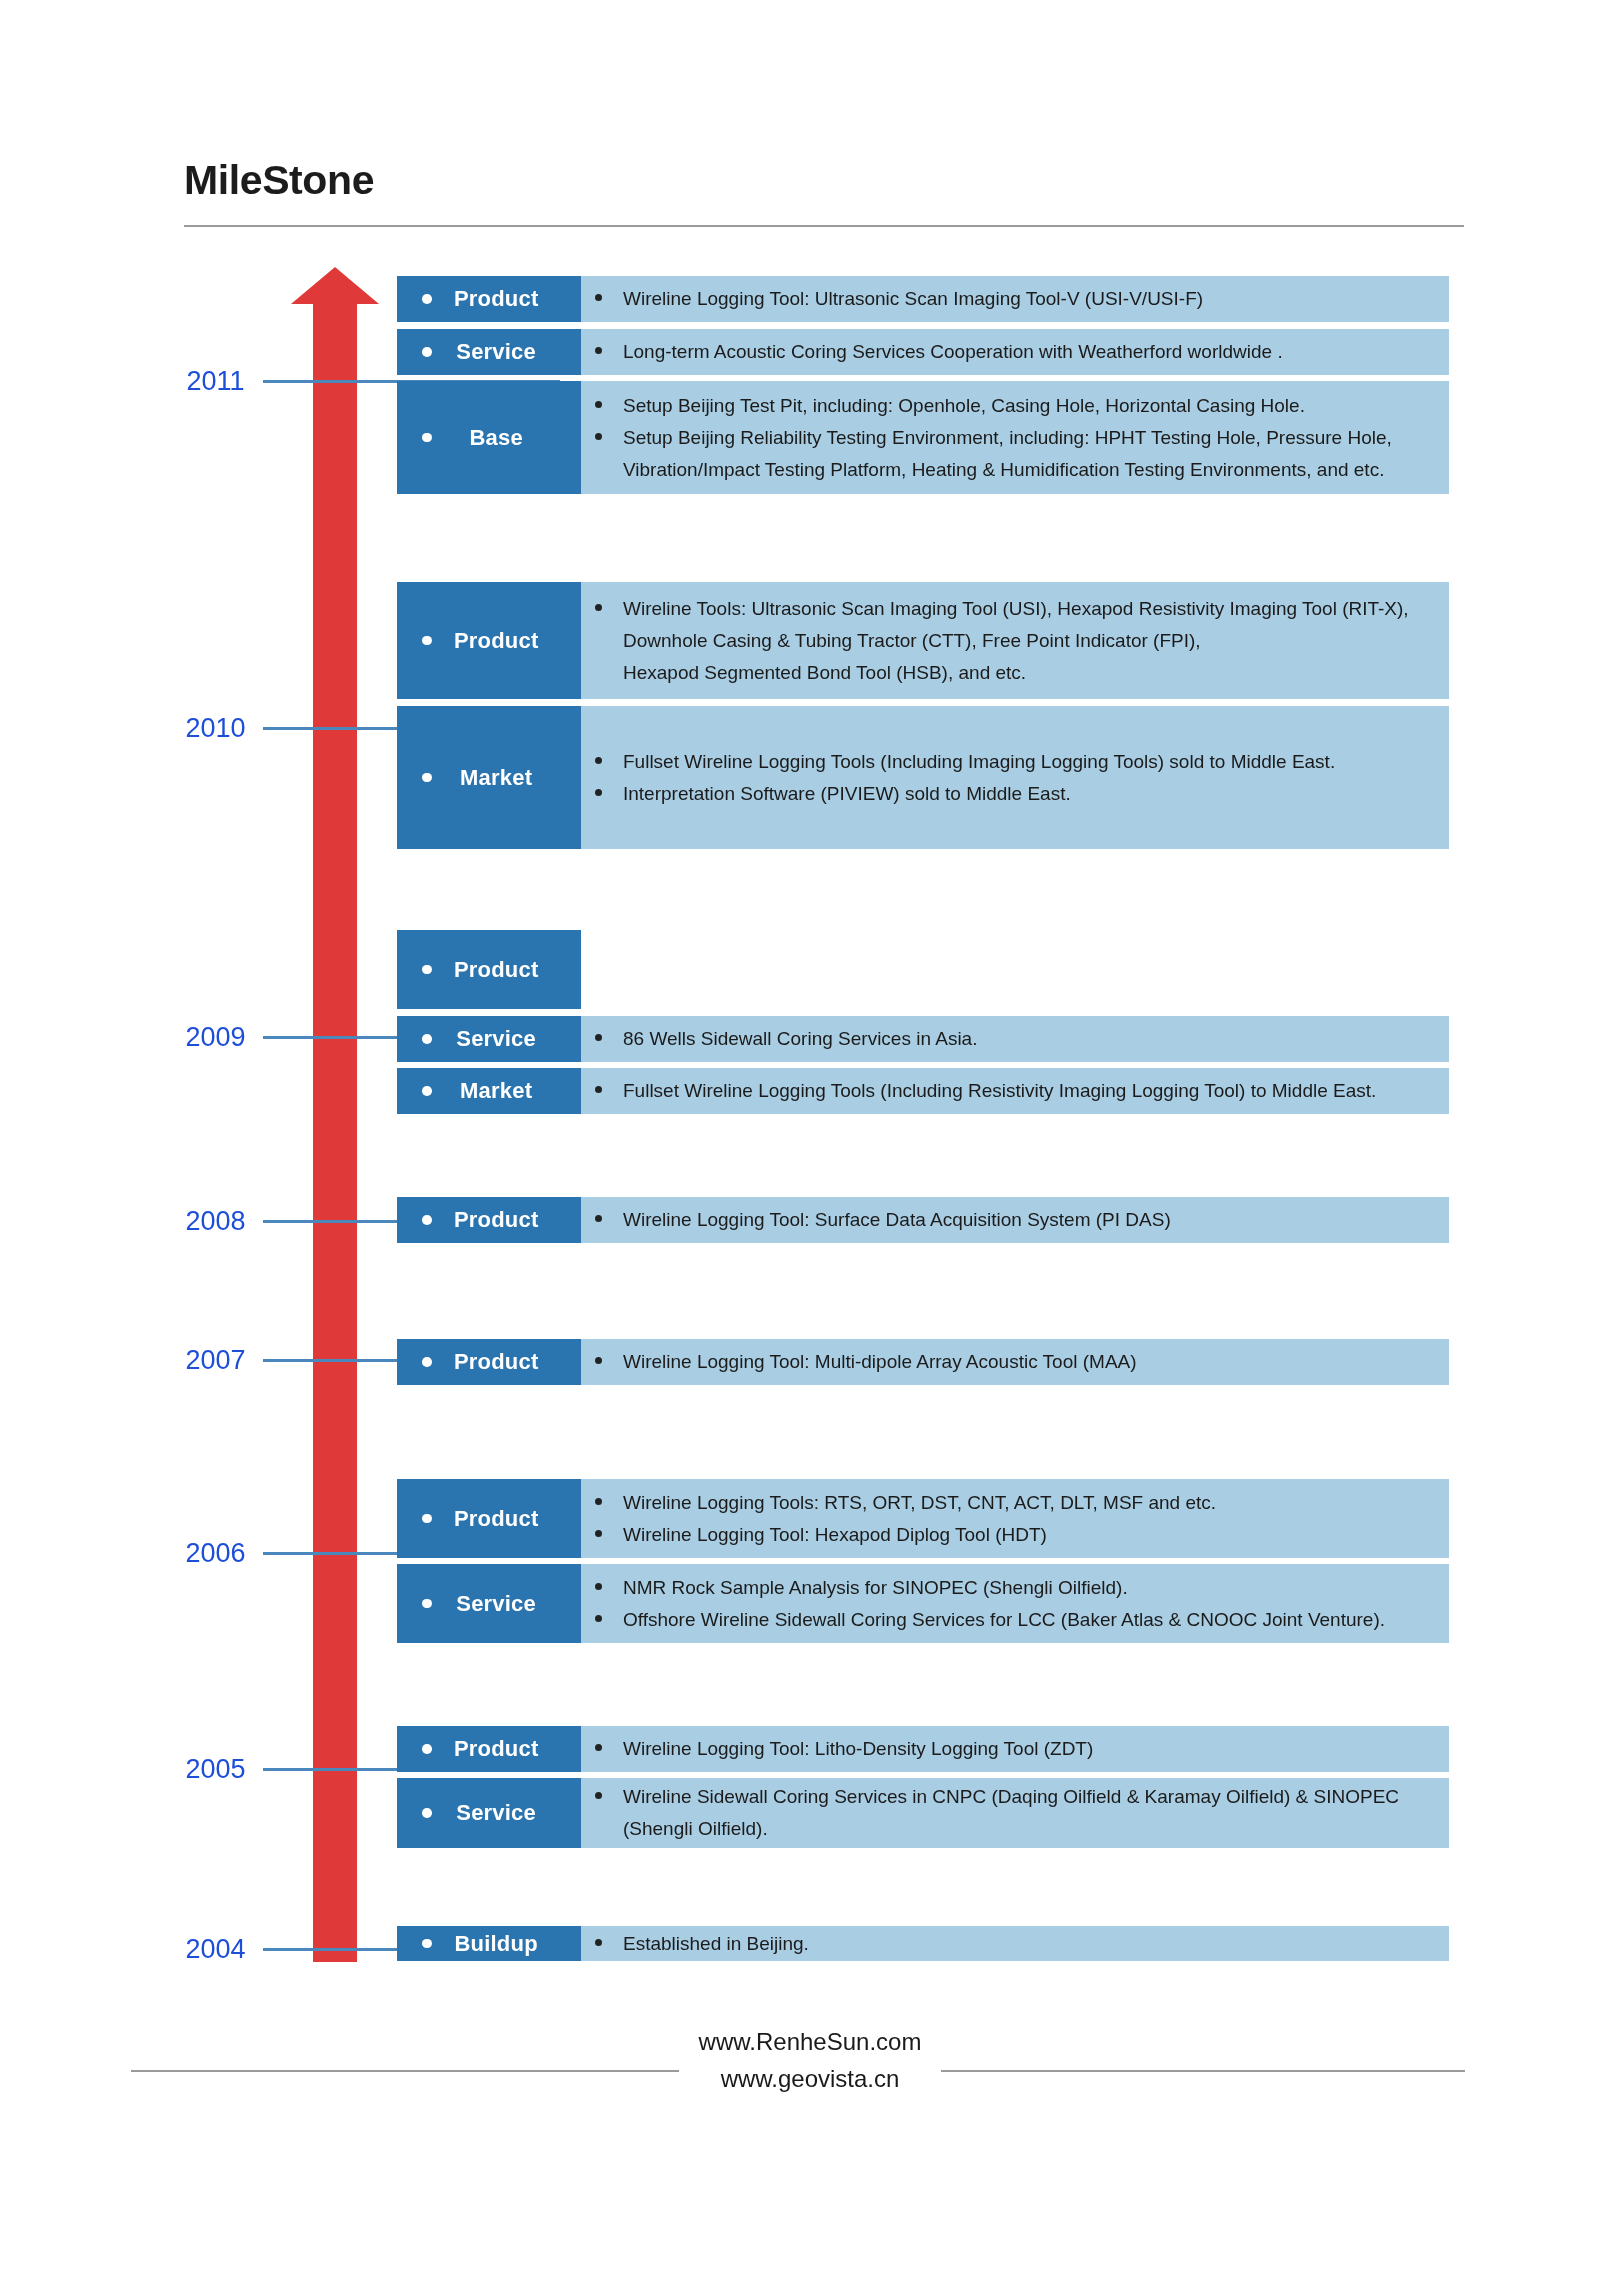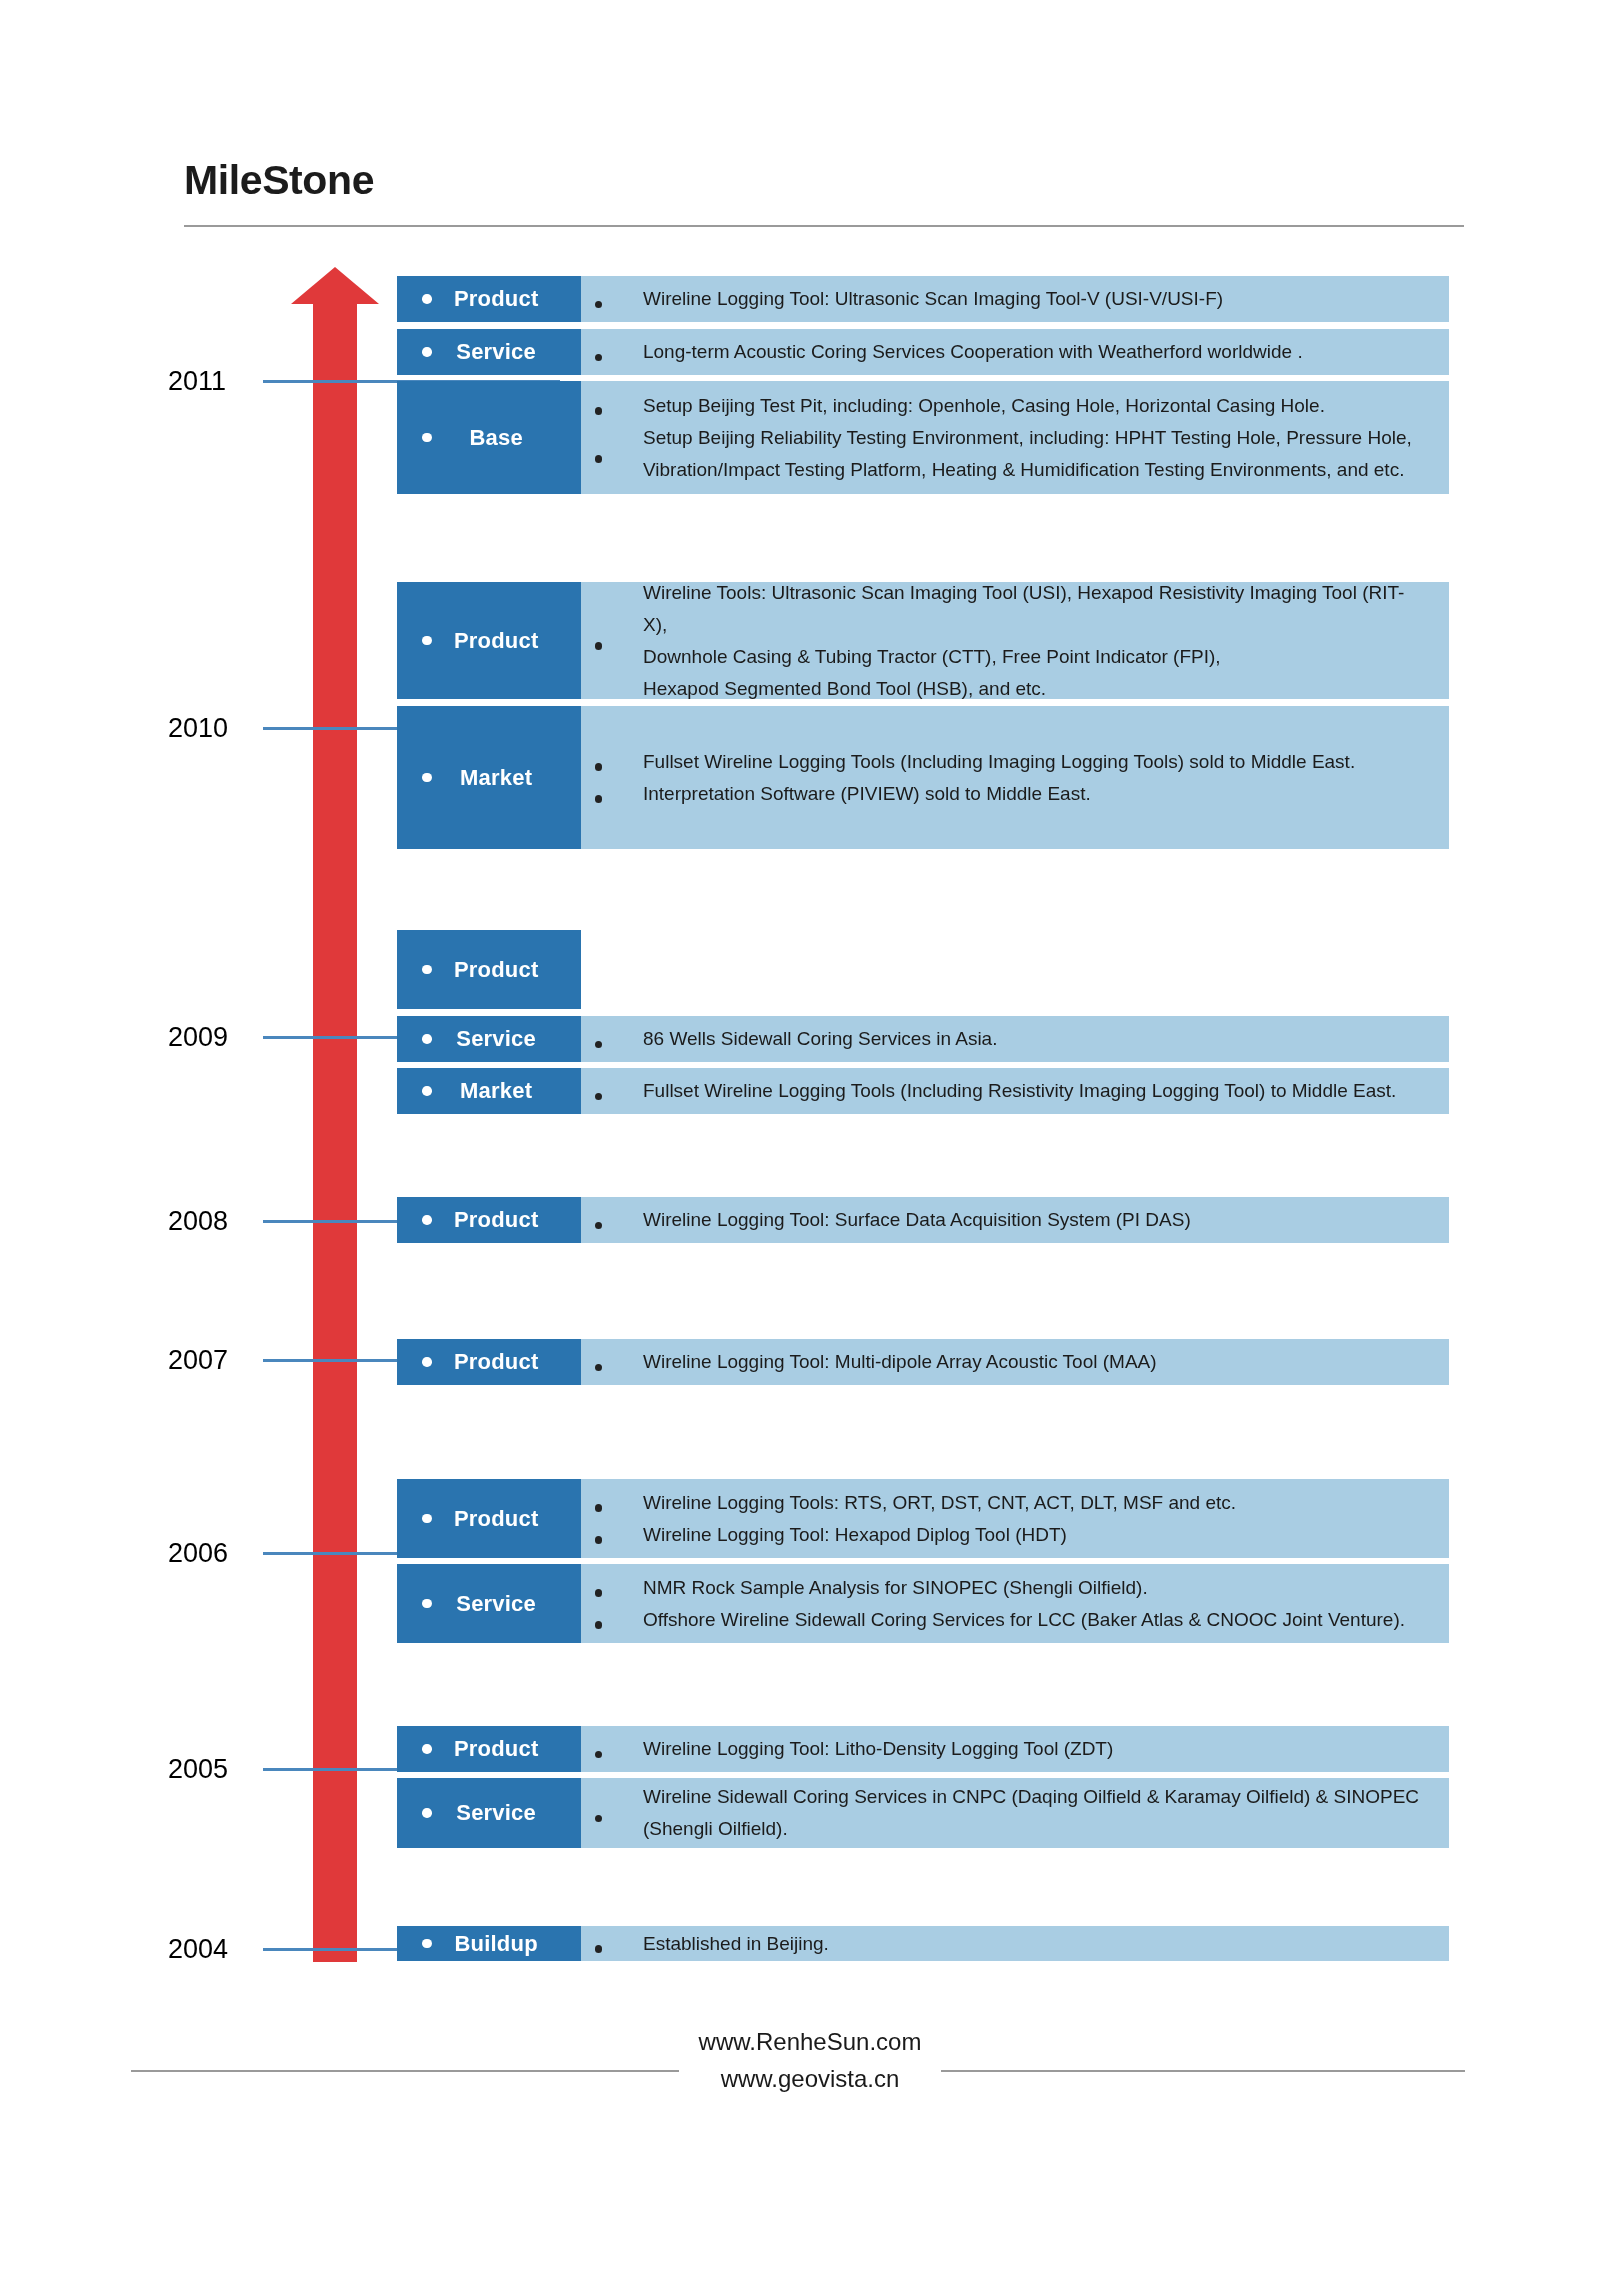--- a/index.html
+++ b/index.html
@@ -70,23 +70,23 @@
   
   .year-marker {
     position: absolute;
     height: 38px;
   }
   .year-label {
     position: absolute;
     right: 0;
     top: 0;
     width: 95px;
-    text-align: left;
+    text-align: center;
     font-size: 27px;
-    color: #000000;
+    color: #1d4ed8;
     line-height: 38px;
     white-space: nowrap;
   }
   .year-connector {
     position: absolute;
     left: 100px;
     top: 17.5px;
     height: 3.2px;
     background: #4a87bd;
   }
@@ -127,23 +127,22 @@
     background: #a9cde3;
     flex: 0 0 868px;
     width: 868px;
     display: flex;
     flex-direction: column;
     justify-content: center;
     padding: 0 0 0 0;
   }
   .bullet-line {
     display: flex;
-    align-items: center;
+    align-items: flex-start;
     padding: 0 20.6px 0 14.3px;
-    gap: 20px;
   }
   .bullet-line .dot {
     width: 7.1px;
     height: 7.1px;
     border-radius: 50%;
     background: #222222;
     margin-top: 11px;
     margin-right: 20.6px;
     flex: 0 0 7.1px;
   }

